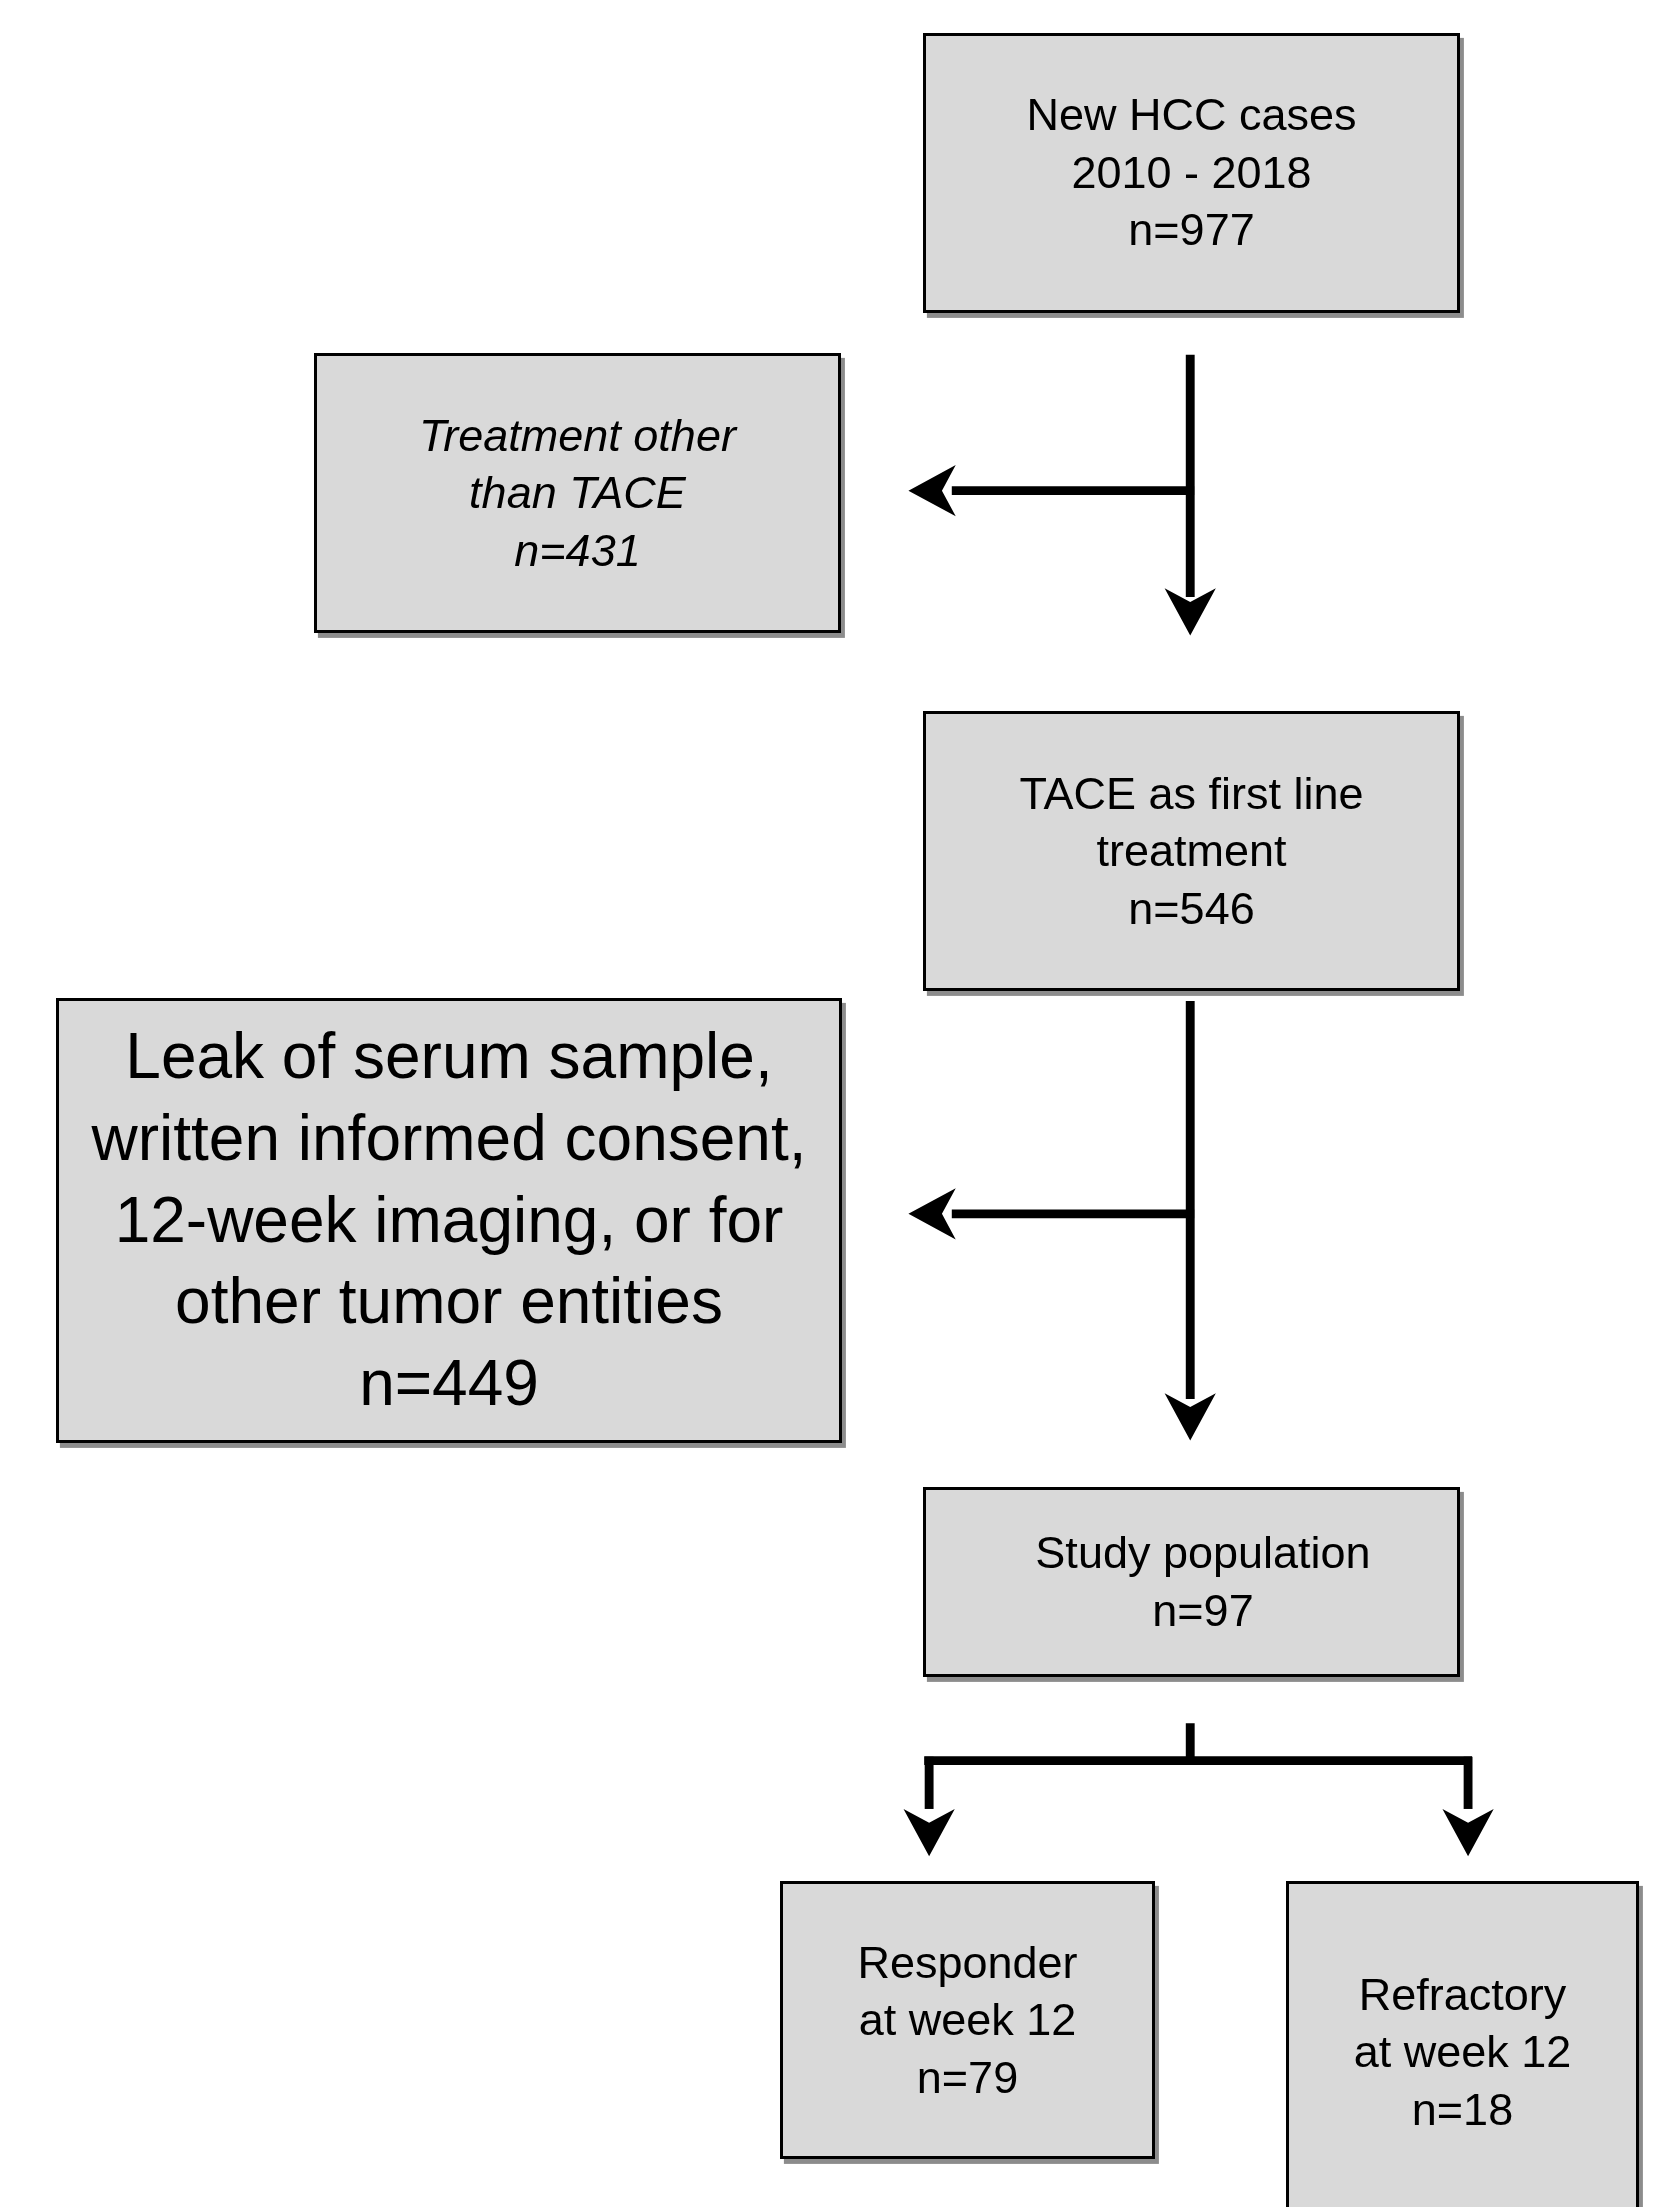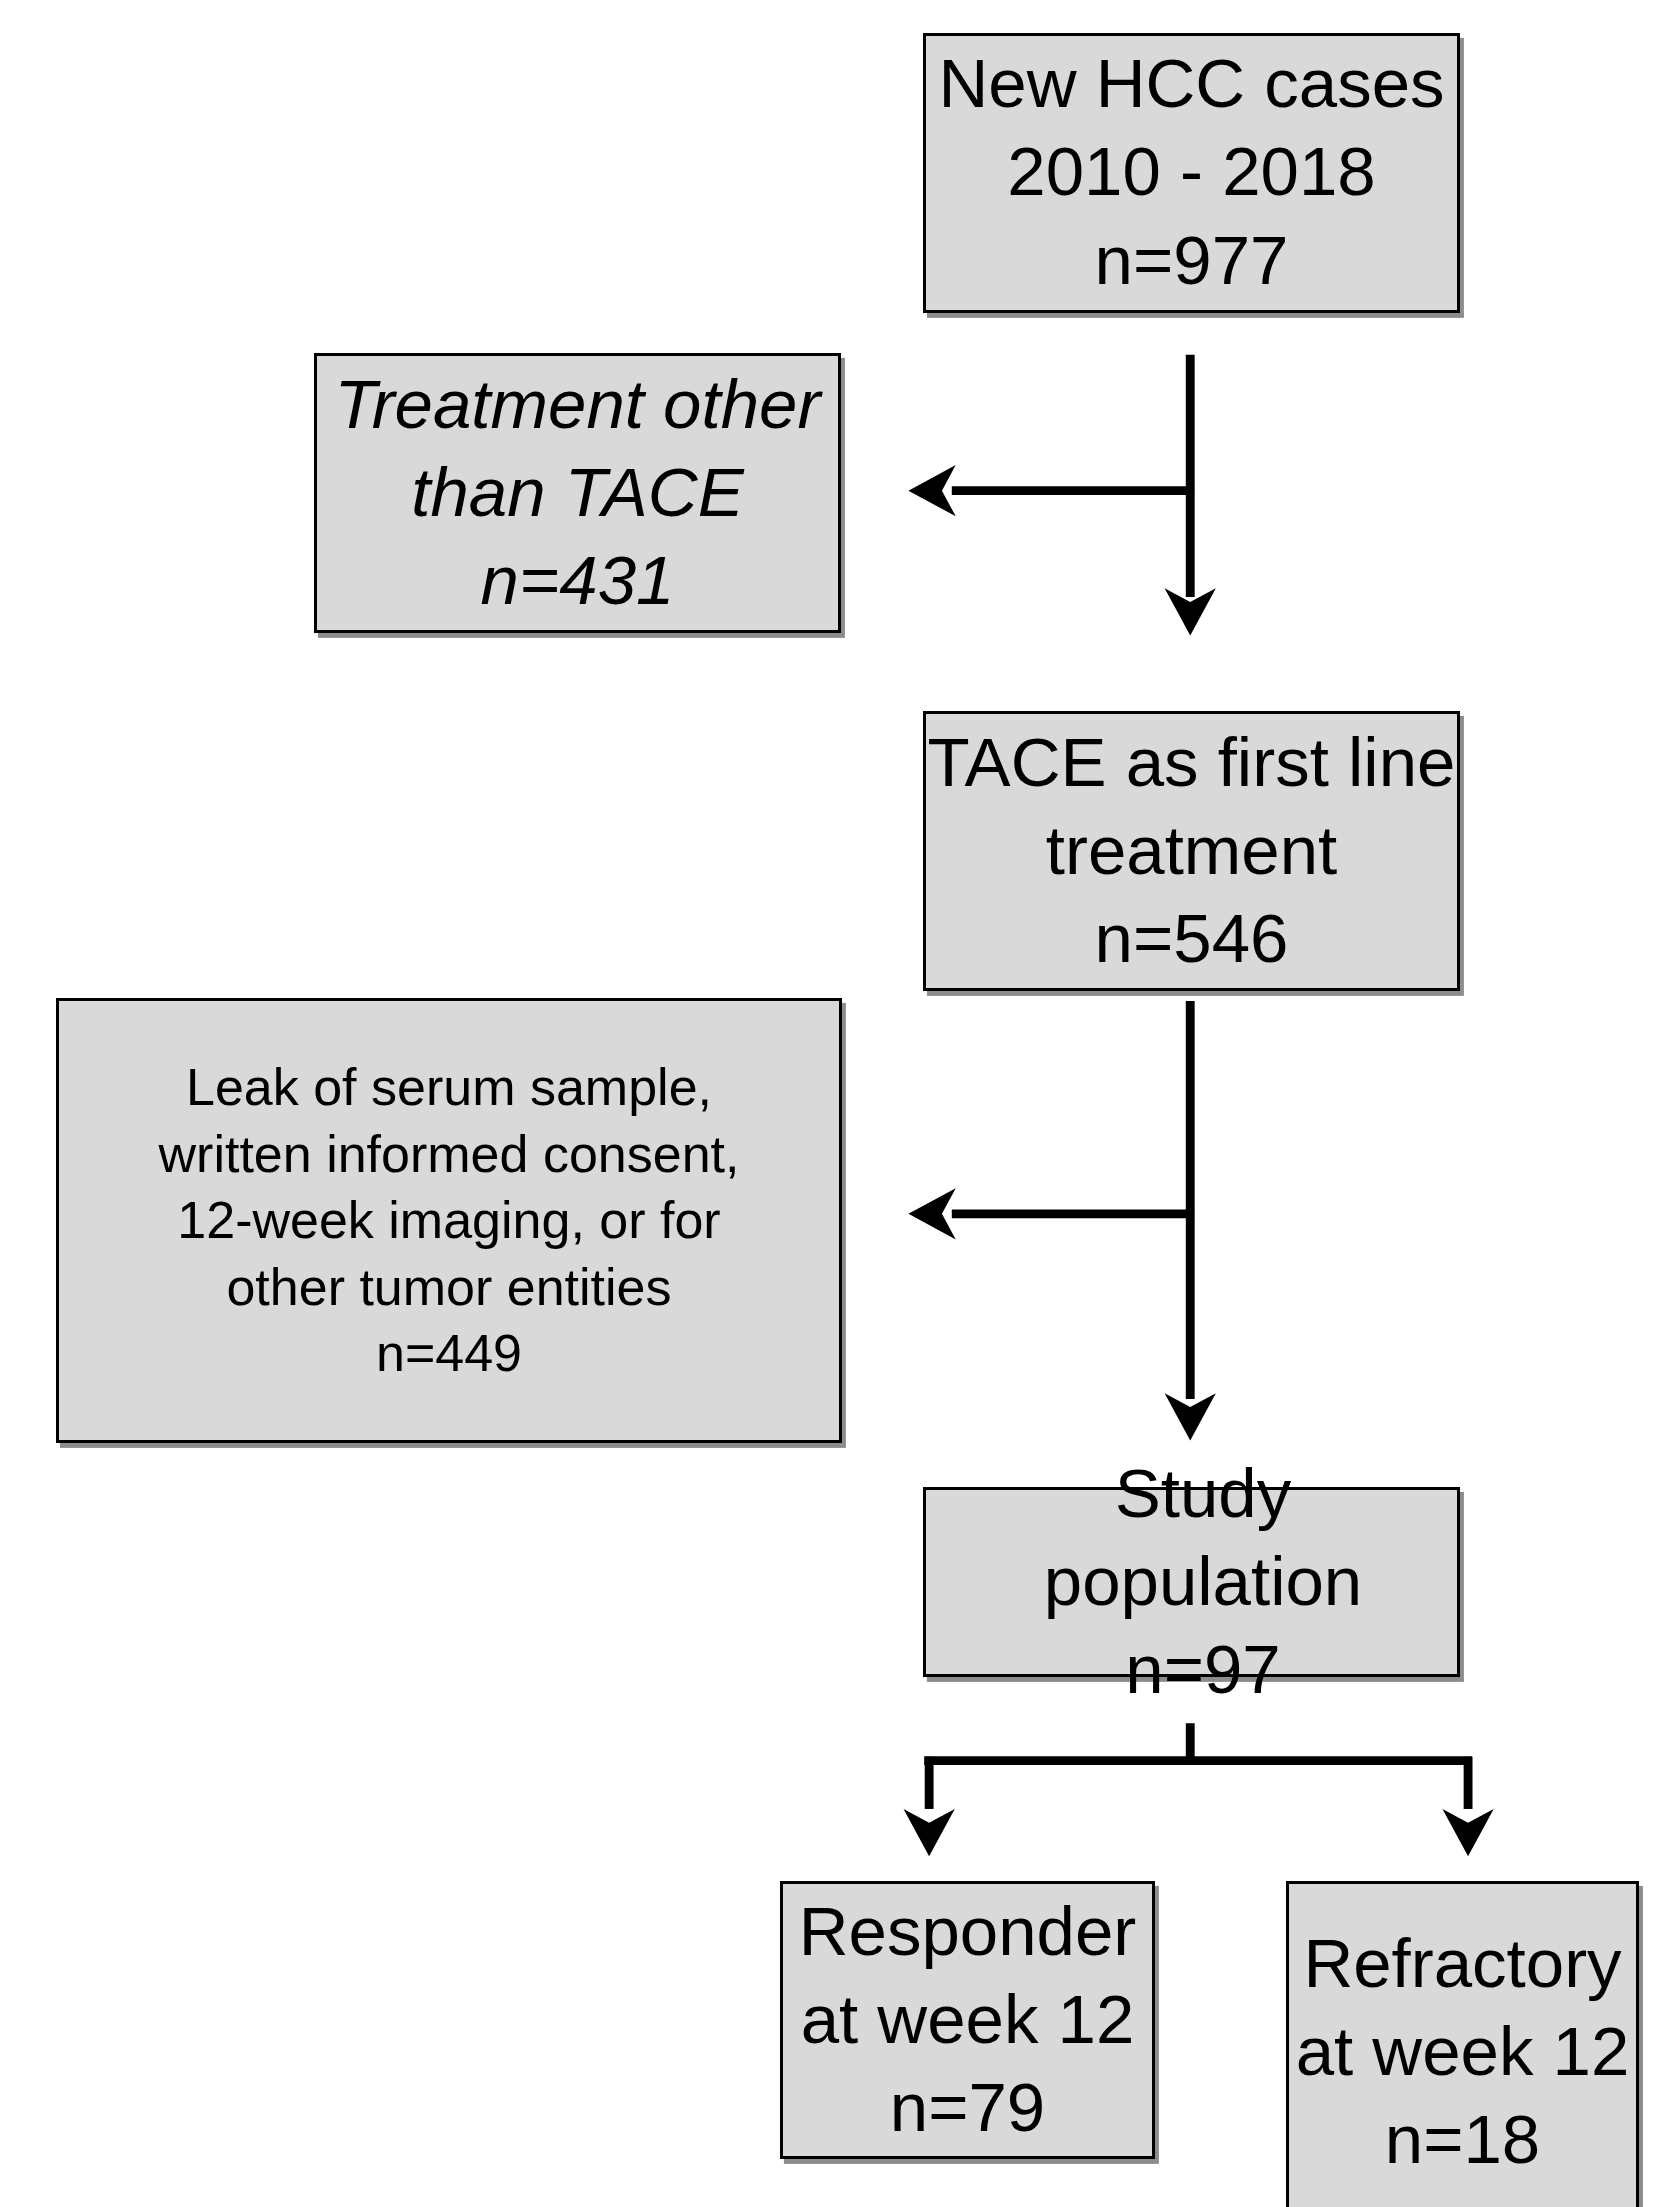--- a/index.html
+++ b/index.html
@@ -35,28 +35,28 @@
     box-sizing: border-box;
     background: #d9d9d9;
     border: 3.9px solid #000000;
     box-shadow: 3.9px 4.9px 0 #8c8c8c;
     display: flex;
     flex-direction: column;
     align-items: center;
     justify-content: center;
     text-align: center;
     color: #000000;
-    font-size: 69px;
+    font-size: 45px;
     line-height: 1.28;
     white-space: pre-line;
   }
   #node-new-hcc        { left: 923px; top: 32.5px;   width: 537px; height: 280px; }
   #node-other-treat    { left: 314px; top: 353px;  width: 527px; height: 280px; font-style: italic; }
   #node-tace           { left: 923px; top: 711px;  width: 537px; height: 280px; }
-  #node-exclusions     { left: 56px;  top: 998px; width: 786px; height: 445px; font-size: 52px; }
+  #node-exclusions     { left: 56px;  top: 998px; width: 786px; height: 445px; font-size: 64px; }
   #node-study-pop      { left: 923px; top: 1487px; width: 537px; height: 190px; padding-left: 23px; }
   #node-responder      { left: 741px; top: 1881px; width: 375px; height: 278px; margin-left: 39px; }
   #node-refractory     { left: 1286px;top: 1881px; width: 353px; height: 342px; }
 </style>
 </head>
 <body>
 
 <div class="canvas">
 
   <svg class="arrows" viewBox="0 0 1700 2241" aria-hidden="true">

